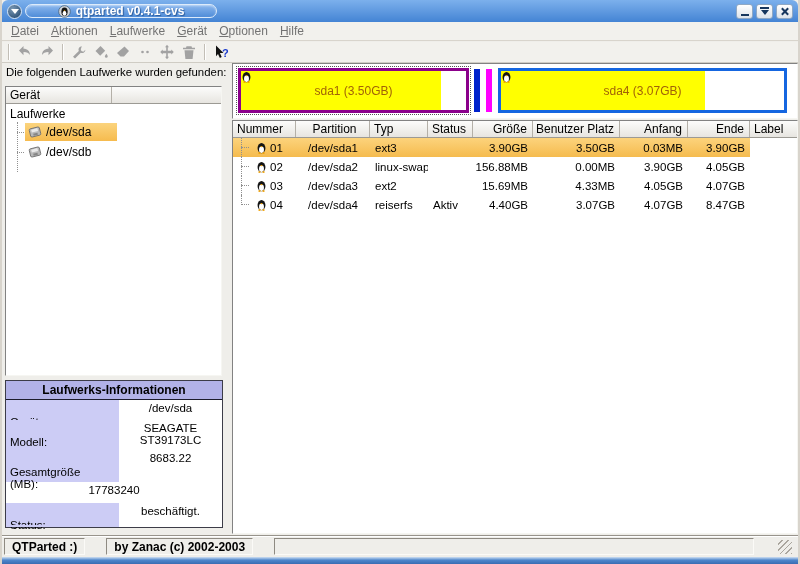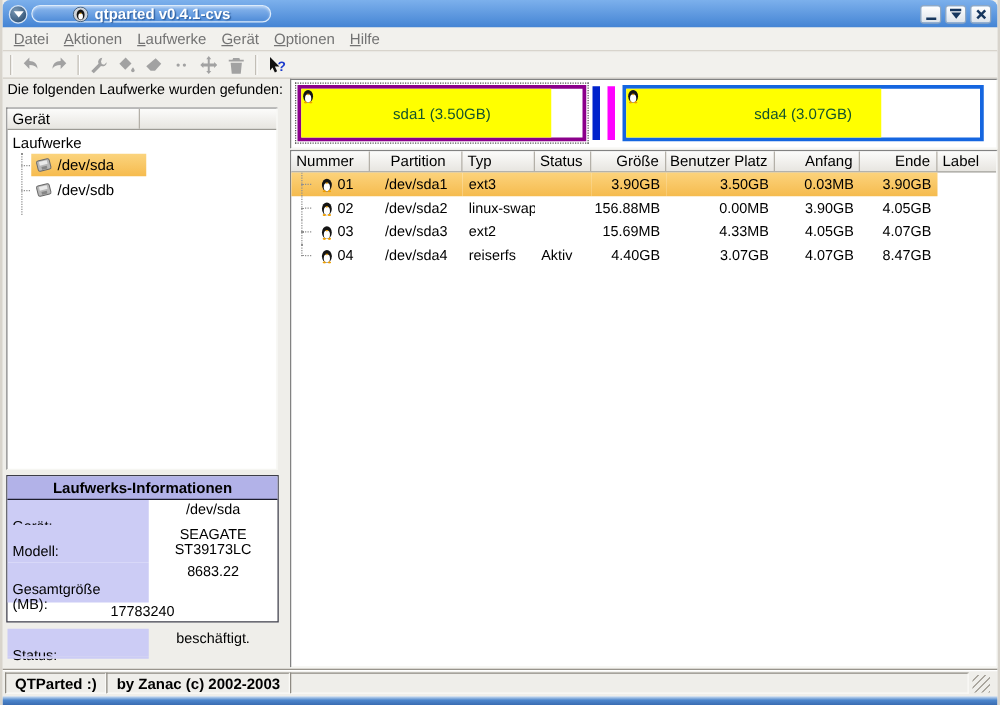--- a/index.html
+++ b/index.html
@@ -49,39 +49,39 @@
   .th2{flex:1;}
   .tree-root{font-size:12px;padding:3px 0 1px 4px;}
   .tree-kids{position:relative;margin-left:0;}
   .tree-kids .vline{position:absolute;left:11px;top:0;height:50px;border-left:1px dotted #909090;}
   .tree-item{height:20px;display:flex;align-items:center;position:relative;padding-left:19px;}
   .tree-item:before{content:"";position:absolute;left:11px;top:10px;width:7px;border-top:1px dotted #909090;}
   .tree-item .inner{display:inline-flex;align-items:center;gap:4px;height:18px;min-width:92px;padding:0 3px;font-size:12px;}
   .tree-item.selected .inner{background:linear-gradient(#fbd47e,#f6bb4e);}
   .tree-item svg{width:14px;height:12px;flex:0 0 auto;}
   
-  .info-panel{position:absolute;left:3px;top:380px;width:218px;height:118px;border:1px solid #3c3c48;background:#fff;}
+  .info-panel{position:absolute;left:3px;top:380px;width:218px;height:148px;border:1px solid #3c3c48;background:#fff;}
   .info-header{height:19px;background:#b2b2e8;border-bottom:1px solid #1c1c2c;
                font-size:12px;font-weight:bold;display:flex;align-items:center;justify-content:center;}
   .info-body{display:flex;flex-direction:column;height:127px;}
   .info-row{display:flex;}
   .info-row .lab{width:113px;background:#ccccf5;padding:16px 2px 0 4px;font-size:11.5px;}
   .info-row .val{flex:1;text-align:center;padding-top:2px;font-size:11.5px;}
   .info-fill{flex:1;display:flex;}
   .info-fill .lab{width:113px;background:#ccccf5;}
   
   .disk-view{position:absolute;left:230px;top:63px;width:566px;height:56px;background:#fff;
              border-top:1px solid #828282;border-left:1px solid #828282;
              border-right:1px solid #f6f6f2;border-bottom:1px solid #f6f6f2;}
   .part{position:absolute;top:4px;height:45px;background:#fff;}
   .part.big{border:3px solid #888;}
   .part.focused{outline:1px dotted #555;outline-offset:1px;}
   .part .fill{position:absolute;left:0;top:0;bottom:0;background:#ffff00;}
   .part .plabel{position:absolute;left:0;right:0;top:0;bottom:0;display:flex;align-items:center;justify-content:center;
-                font-size:12px;color:#14532d;text-align:right;}
+                font-size:12px;color:#a16207;text-align:right;}
   .part .tux{position:absolute;left:0;top:-1px;width:11px;height:13px;}
   .thinbar{position:absolute;top:5px;height:43px;width:6px;}
   
   .ptable{position:absolute;left:230px;top:120px;width:566px;height:414px;background:#fff;
           border-top:1px solid #828282;border-left:1px solid #828282;
           border-right:1px solid #f6f6f2;border-bottom:1px solid #f6f6f2;overflow:hidden;}
   .thead{display:flex;height:17px;border-bottom:1px solid #9c9a94;background:linear-gradient(#fcfcfb,#e7e5e0);}
   .thead .hc{font-size:12px;display:flex;align-items:center;padding-left:4px;border-right:1px solid #b4b0a8;
              white-space:nowrap;overflow:hidden;}
   .trow{display:flex;height:19px;align-items:stretch;}
@@ -96,21 +96,21 @@
   .c7{width:62px;justify-content:flex-end;padding-right:5px;}
   .c8{flex:1;}
   .trow.sel .cell:not(.c8){background:linear-gradient(#fcd37c,#f5bb4e);}
   .c0 .vline{position:absolute;left:8px;top:0;bottom:0;border-left:1px dotted #909090;}
   .trow.last .c0 .vline{bottom:50%;}
   .c0 .hline{position:absolute;left:8px;width:8px;top:9px;border-top:1px dotted #909090;}
   .c0 svg{width:11px;height:13px;margin-left:7px;flex:0 0 auto;}
   
   .statusbar{position:absolute;left:0;right:0;top:535px;height:22px;background:#efeeea;
              border-top:1px solid #98948c;box-shadow:inset 0 1px 0 #ffffff;
-             display:flex;align-items:center;gap:0;padding:0 6px 0 2px;}
+             display:flex;align-items:center;gap:21px;padding:0 6px 0 2px;}
   .sb-box{height:17px;border:1px solid;border-color:#8e8a82 #fbfaf7 #fbfaf7 #8e8a82;
           display:flex;align-items:center;padding:0 7px;font-size:12px;font-weight:bold;white-space:nowrap;}
   .sb-box.filler{flex:1;}
   .grip{width:14px;height:14px;margin-left:3px;
         background:repeating-linear-gradient(-45deg,#aaa69e 0 1px,transparent 1px 4px);}
   .bottom-frame{position:absolute;left:0;right:0;bottom:0;height:7px;
                 background:linear-gradient(#cfdff2,#4d86cc 45%,#396cb2);}
   .hidden-defs{position:absolute;width:0;height:0;overflow:hidden;}
 </style>
 </head>

